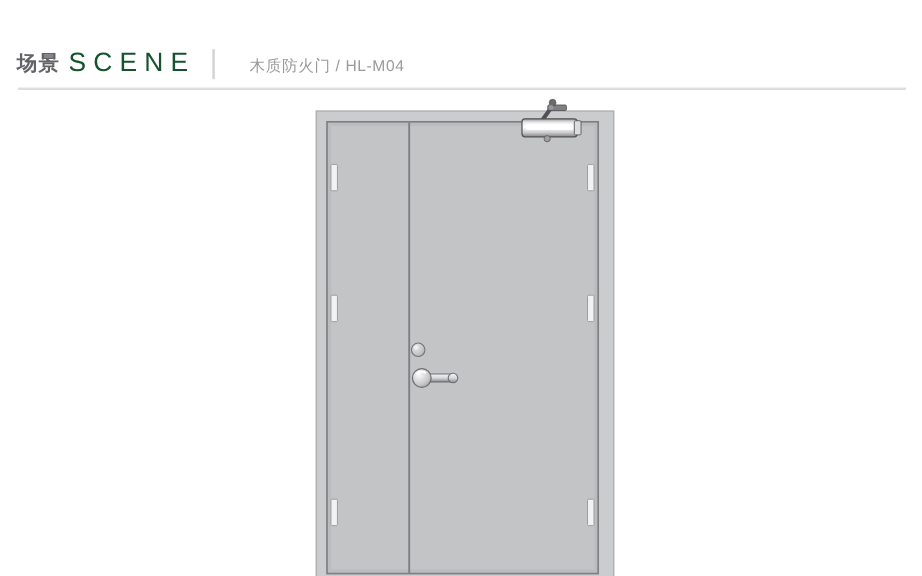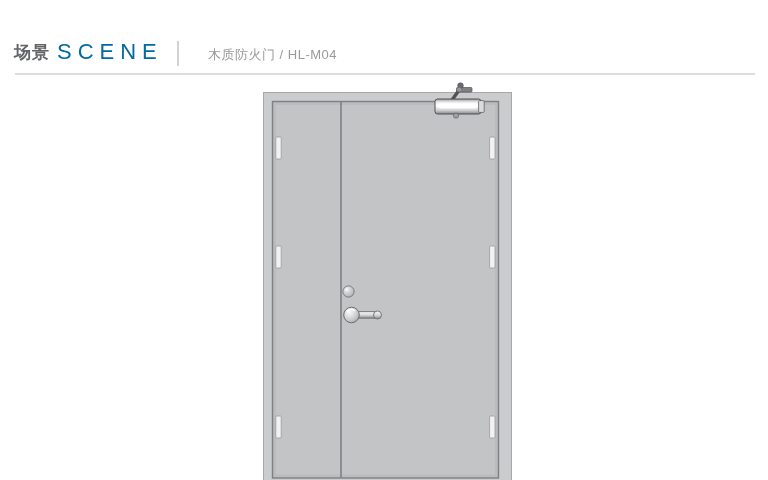--- a/index.html
+++ b/index.html
@@ -29,21 +29,21 @@
     font-weight: 700;
     color: #636467;
     letter-spacing: 1px;
     line-height: 23px;
   }
   .title-en {
     position: absolute;
     left: 57px; top: 3px;
     font-size: 22px;
     font-weight: 400;
-    color: #0369a1;
+    color: #14532d;
     letter-spacing: 6px;
     line-height: 27px;
   }
   .header-divider {
     position: absolute;
     left: 177px; top: 6px;
     width: 2px; height: 25px;
     background: #d2d3d5;
   }
   .product-label {

